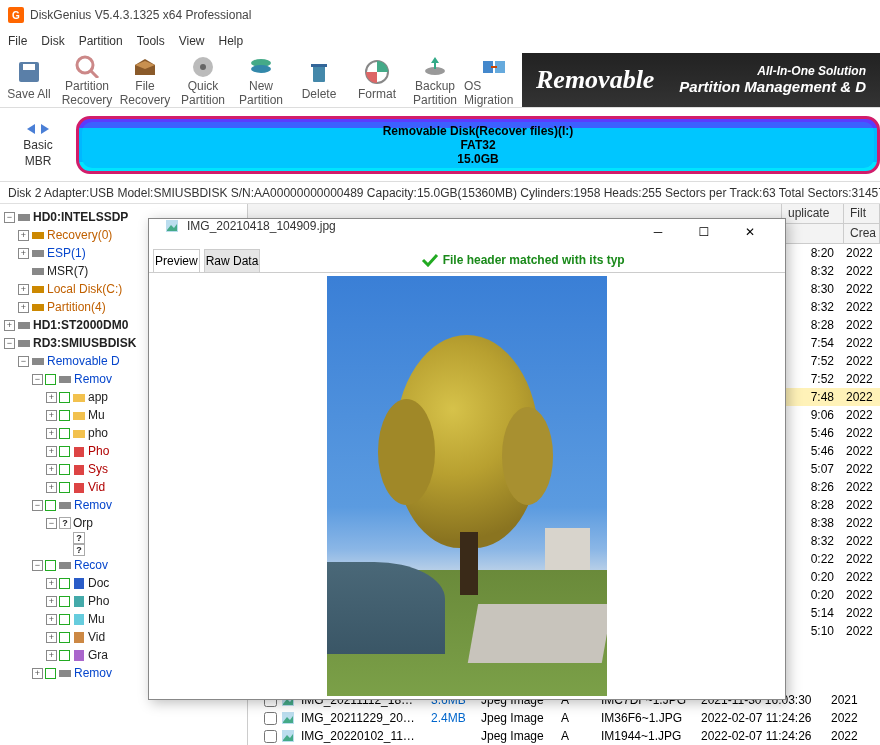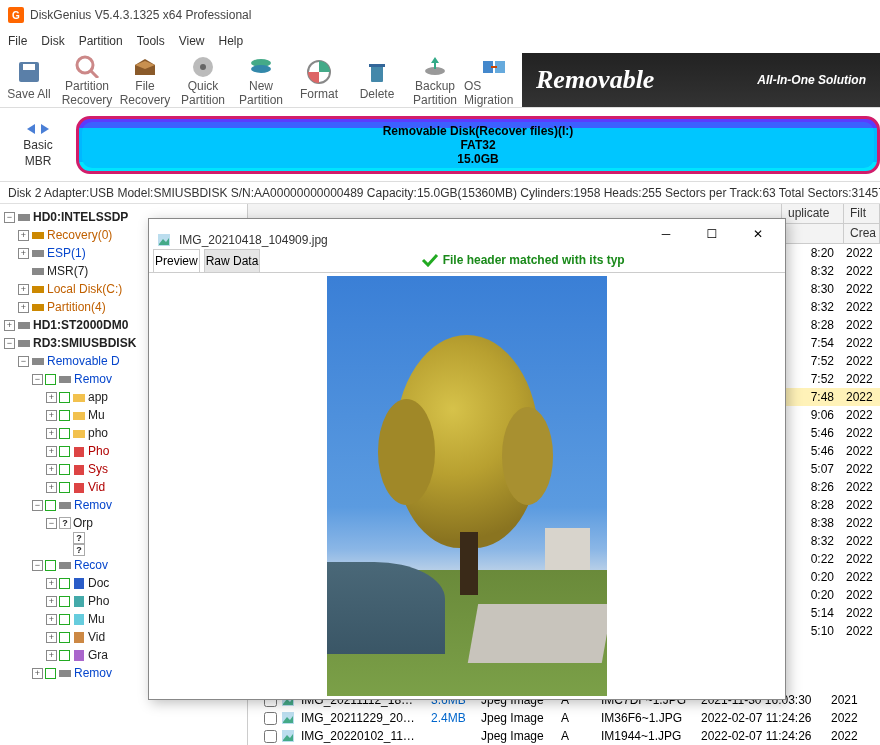--- a/index.html
+++ b/index.html
@@ -34,21 +34,21 @@
 .blue-text{color:#0646cc}
 .orange-text{color:#c06000}
 .red-text{color:#b00000}
 .listpanel{flex:1;display:flex;flex-direction:column;overflow:hidden}
 .lh{height:20px;background:#f3f3f3;border-bottom:1px solid #ccc;display:flex}
 .lh div{border-right:1px solid #ccc;padding:2px 6px;color:#333}
 .lr{height:18px;display:flex;align-items:center}
 .lr div{padding:0 6px;white-space:nowrap;overflow:hidden}
 .lr.sel{background:#fff2b8}
 .preview{position:absolute;left:148px;top:218px;width:638px;height:482px;background:#fff;border:1px solid #888;box-shadow:3px 3px 12px rgba(0,0,0,.25)}
-.pv-title{height:28px;display:flex;align-items:flex-end;padding:0 8px;gap:8px}
+.pv-title{height:28px;display:flex;align-items:flex-start;padding:0 16px;gap:8px}
 .pv-title .txt{flex:1;color:#333}
 .winbtn{width:38px;height:26px;display:flex;align-items:center;justify-content:center;cursor:pointer}
 .pv-tabs{height:26px;display:flex;align-items:center;border-bottom:1px solid #ccc}
 .pv-tab{padding:4px 1px;border:1px solid #ccc;border-bottom:none;background:#fff;margin-left:4px;position:relative;top:1px}
 .pv-tab.inactive{background:#e5e5e5}
 .pv-status{flex:1;text-align:center;color:#1a8a1a;font-weight:600;display:flex;align-items:center;justify-content:center;gap:4px;overflow:hidden}
 .pv-body{height:calc(100% - 54px);display:flex;align-items:center;justify-content:center;background:#fff}
 .pv-img{width:280px;height:420px;position:relative;overflow:hidden}
 .sky{position:absolute;inset:0;background:linear-gradient(180deg,#3a7fd6 0%,#5b9be0 55%,#8ab6e6 65%,#c8d8e8 72%)}
 .grass{position:absolute;left:0;right:0;bottom:0;height:30%;background:linear-gradient(180deg,#6a8a3a 0%,#7ba048 100%)}
@@ -114,32 +114,32 @@
   <div class="tool-btn">
       <svg class="tool-ico">
         <ellipse cx="14" cy="10" rx="10" ry="4" fill="#4a8"></ellipse>
         <ellipse cx="14" cy="16" rx="10" ry="4" fill="#38a"></ellipse>
       </svg>
       <span style="white-space:pre;text-align:center">New
 Partition</span>
     </div>
   <div class="tool-btn">
       <svg class="tool-ico">
+        <rect x="8" y="8" width="12" height="16" fill="#48a" rx="1"></rect>
+        <rect x="6" y="6" width="16" height="3" fill="#369"></rect>
+      </svg>
+      <span>Delete</span>
+    </div>
+  <div class="tool-btn">
+      <svg class="tool-ico">
         <circle cx="14" cy="14" r="11" fill="none" stroke="#888" stroke-width="2"></circle>
         <path d="M14 3 A11 11 0 0 1 25 14 L14 14 Z" fill="#4a8"></path>
         <path d="M14 25 A11 11 0 0 1 3 14 L14 14 Z" fill="#d66"></path>
       </svg>
       <span>Format</span>
-    </div>
-  <div class="tool-btn">
-      <svg class="tool-ico">
-        <rect x="8" y="8" width="12" height="16" fill="#48a" rx="1"></rect>
-        <rect x="6" y="6" width="16" height="3" fill="#369"></rect>
-      </svg>
-      <span>Delete</span>
     </div>
   <div class="tool-btn">
       <svg class="tool-ico">
         <ellipse cx="14" cy="18" rx="10" ry="4" fill="#999"></ellipse>
         <path d="M14 4 L18 10 L15 10 L15 16 L13 16 L13 10 L10 10 Z" fill="#3a8"></path>
       </svg>
       <span style="white-space:pre;text-align:center">Backup
 Partition</span>
     </div>
   <div class="tool-btn">
@@ -147,20 +147,21 @@
         <rect x="4" y="8" width="10" height="12" fill="#48c"></rect>
         <rect x="16" y="8" width="10" height="12" fill="#6ad"></rect>
         <path d="M12 14 L18 14" stroke="#c40" stroke-width="2"></path>
       </svg>
       <span>OS Migration</span>
     </div>
   <div class="banner">
     <span class="banner-logo">Removable</span>
     <div class="banner-right">
       <div>All-In-One Solution</div>
+      <div style="font-size:15px">Partition Management &amp; D</div>
     </div>
   </div>
 </div>
 
 <div class="diskhdr">
   <div class="mbrbox">
     <div class="navarrows">
       <svg>
           <polygon points="10,2 2,7 10,12" fill="#4a7fd6"></polygon>
         </svg>

